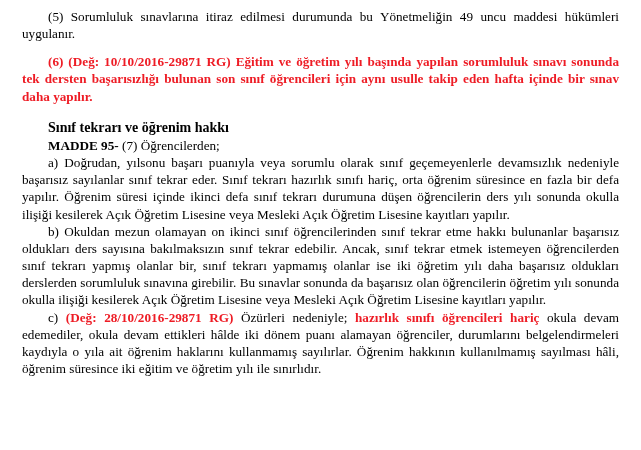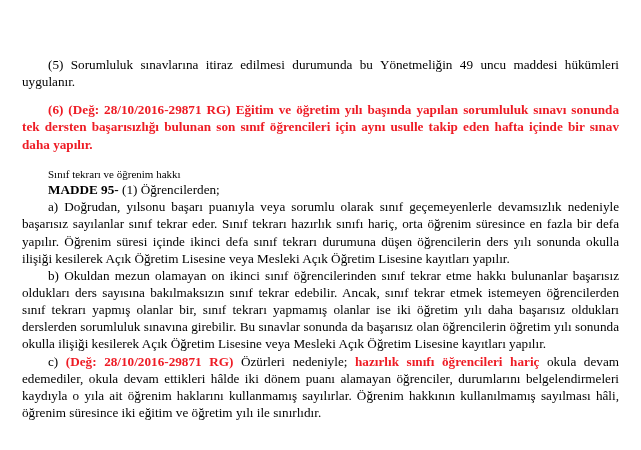--- a/index.html
+++ b/index.html
@@ -13,41 +13,40 @@
     font-family: "Liberation Serif", serif;
     color: #000000;
     overflow: hidden;
   }
   .page {
     width: 641px;
     height: 327px;
     box-sizing: border-box;
     padding: 8px 22px 0 22px;
     position: relative;
-    margin-top: 48px;
   }
   p {
     margin: 0;
     font-size: 13.2px;
     line-height: 1.30;
     text-align: justify;
     text-justify: inter-word;
   }
   .indent {
     text-indent: 26px;
   }
   .red {
     color: #ee1c25;
   }
   .bold {
     font-weight: bold;
   }
   .heading {
-    font-weight: normal;
-    font-size: 11px;
+    font-weight: bold;
+    font-size: 14px;
     line-height: 1.30;
     margin: 0;
     text-indent: 26px;
     text-align: left;
   }
   .block-gap {
     height: 11px;
   }
   .section-gap {
     height: 14px;
@@ -61,31 +60,31 @@
 
 <div class="page">
 
   <p class="indent">
     <span>(5) Sorumluluk sınavlarına itiraz edilmesi durumunda bu Yönetmeliğin 49 uncu maddesi hükümleri uygulanır.</span>
   </p>
 
   <div class="block-gap"></div>
 
   <p class="indent red bold">
-    <span>(6) (Değ: 28/10/2016-29871 RG) Eğitim ve öğretim yılı başında yapılan sorumluluk sınavı sonunda tek dersten başarısızlığı bulunan son sınıf öğrencileri için aynı usulle takip eden hafta içinde bir sınav daha yapılır.</span>
+    <span>(6) (Değ: 10/10/2016-29871 RG) Eğitim ve öğretim yılı başında yapılan sorumluluk sınavı sonunda tek dersten başarısızlığı bulunan son sınıf öğrencileri için aynı usulle takip eden hafta içinde bir sınav daha yapılır.</span>
   </p>
 
   <div class="section-gap"></div>
 
   <p class="heading">
     <span>Sınıf tekrarı ve öğrenim hakkı</span>
   </p>
 
   <p class="art-line">
-    <span class="bold">MADDE 95-</span><span> (1) Öğrencilerden;</span>
+    <span class="bold">MADDE 95-</span><span> (7) Öğrencilerden;</span>
   </p>
 
   <p class="indent">
     <span>a) Doğrudan, yılsonu başarı puanıyla veya sorumlu olarak sınıf geçemeyenlerle devamsızlık nedeniyle başarısız sayılanlar sınıf tekrar eder. Sınıf tekrarı hazırlık sınıfı hariç, orta öğrenim süresince en fazla bir defa yapılır. Öğrenim süresi içinde ikinci defa sınıf tekrarı durumuna düşen öğrencilerin ders yılı sonunda okulla ilişiği kesilerek Açık Öğretim Lisesine veya Mesleki Açık Öğretim Lisesine kayıtları yapılır.</span>
   </p>
 
   <p class="indent">
     <span>b) Okuldan mezun olamayan on ikinci sınıf öğrencilerinden sınıf tekrar etme hakkı bulunanlar başarısız oldukları ders sayısına bakılmaksızın sınıf tekrar edebilir. Ancak, sınıf tekrar etmek istemeyen öğrencilerden sınıf tekrarı yapmış olanlar bir, sınıf tekrarı yapmamış olanlar ise iki öğretim yılı daha başarısız oldukları derslerden sorumluluk sınavına girebilir. Bu sınavlar sonunda da başarısız olan öğrencilerin öğretim yılı sonunda okulla ilişiği kesilerek Açık Öğretim Lisesine veya Mesleki Açık Öğretim Lisesine kayıtları yapılır.</span>
   </p>
 

